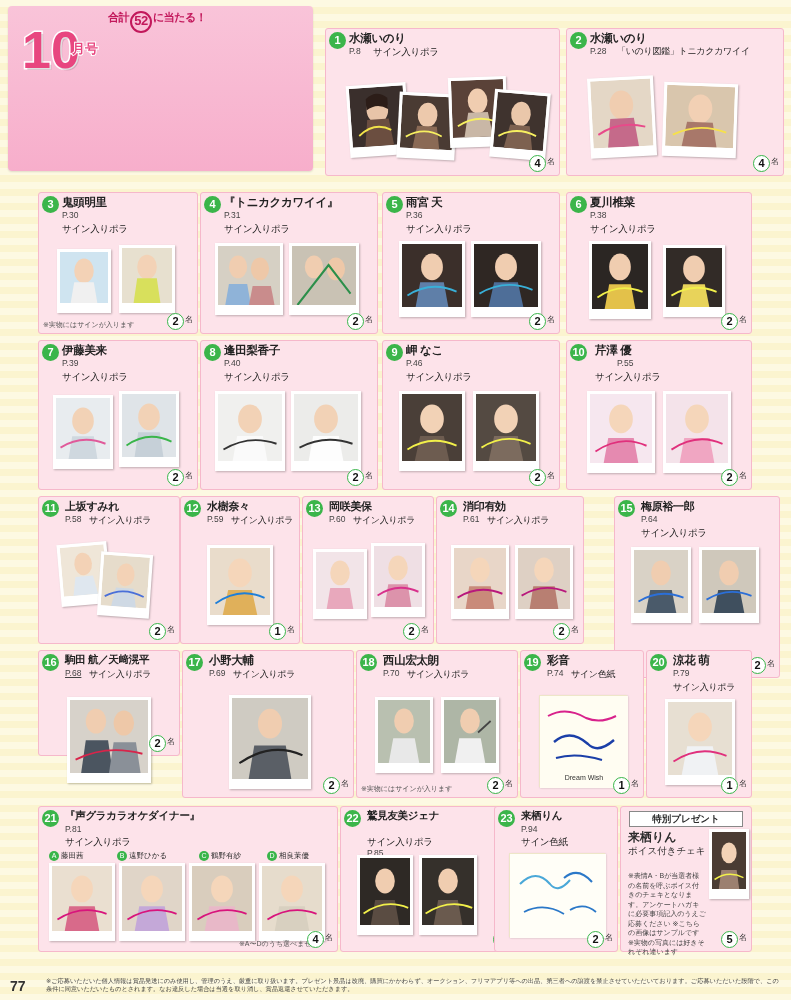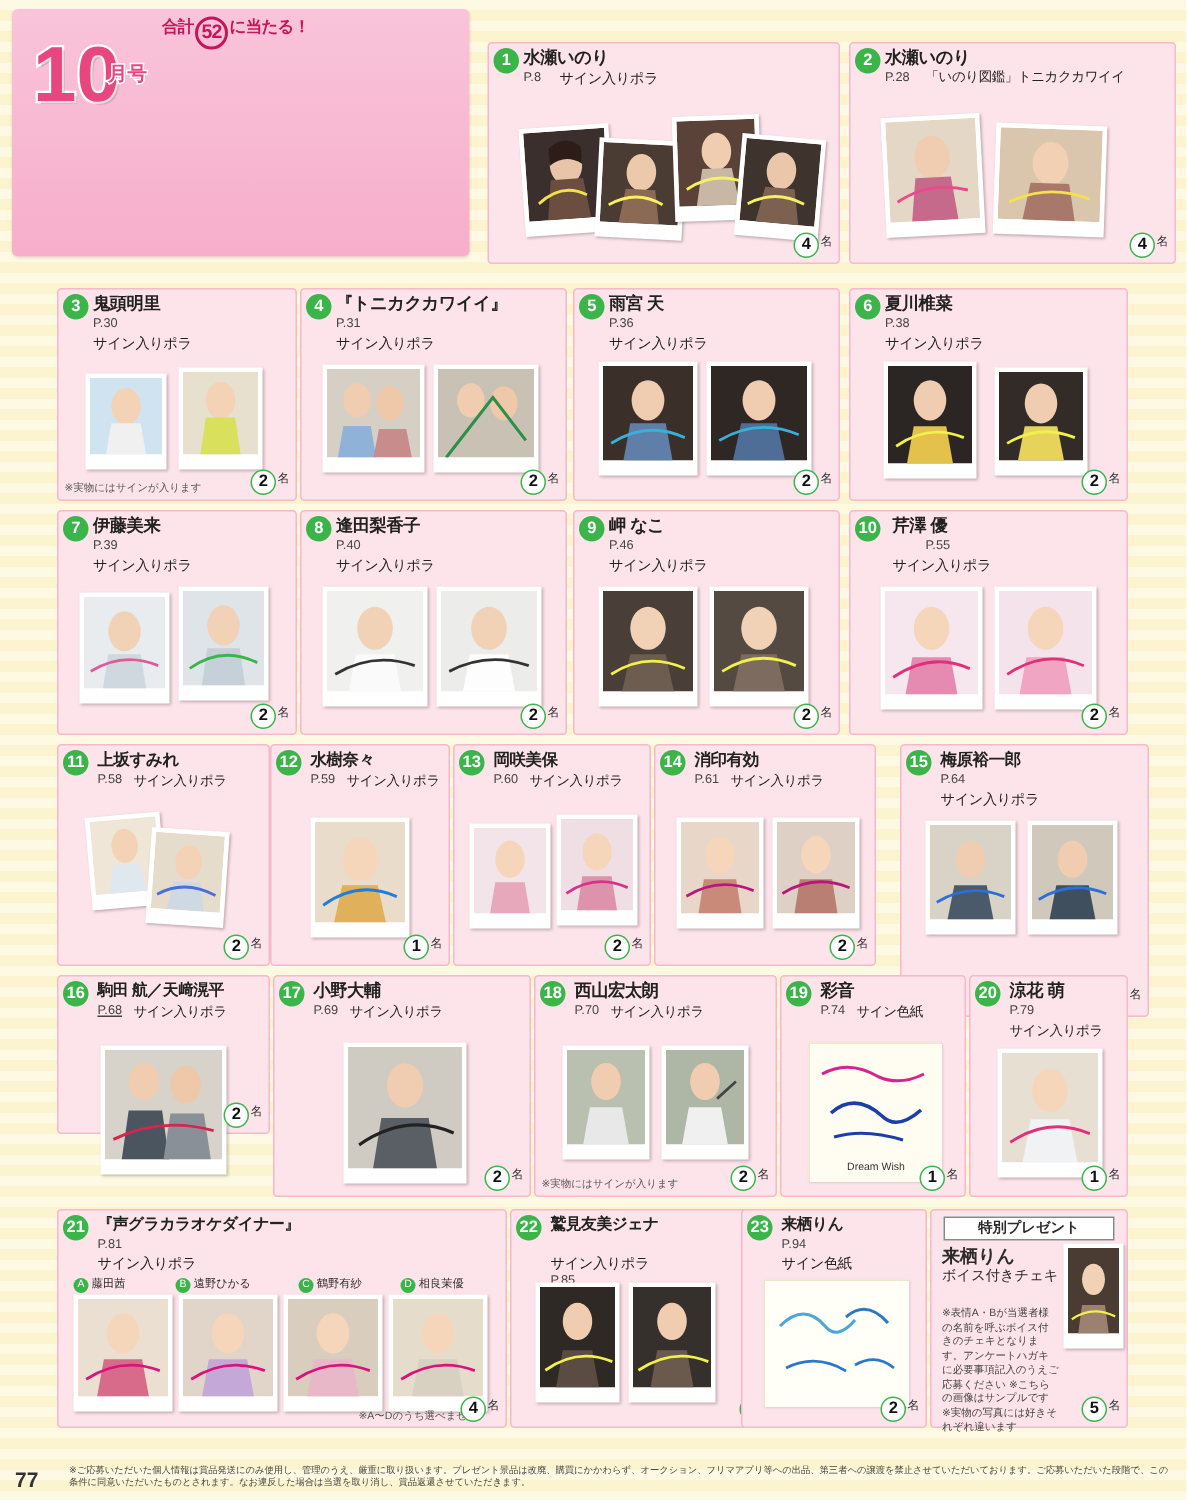--- a/index.html
+++ b/index.html
@@ -473,21 +473,21 @@
       <svg class="ph" viewBox="0 0 58 64" preserveAspectRatio="none">
           <rect width="58" height="64" fill="#ded0c4"></rect>
           <ellipse cx="29" cy="23" rx="11" ry="13" fill="#f5d6ba"></ellipse>
           <path d="M13 64 L17 40 L41 40 L45 64z" fill="#b87f72"></path>
           <path d="M4 50 q24 -14 50 -4" stroke="#b8187c" stroke-width="2" fill="none"></path>
         </svg>
     </div>
     <div class="qty"><span class="b">2</span>名</div>
   </div>
 
-  <div class="card" style="left:600px;top:496px;width:166px;height:182px;">
+  <div class="card" style="left:614px;top:496px;width:166px;height:182px;">
     <div class="num">15</div>
     <div class="nm" style="left:26px;font-size:11px;">梅原裕一郎</div>
     <div class="pg" style="left:26px;">P.64</div>
     <div class="sub" style="left:26px;top:30px;font-size:9.5px;">サイン入りポラ</div>
     <div class="polaroid" style="left:16px;top:50px;width:60px;height:76px;">
       <svg class="ph" viewBox="0 0 60 66" preserveAspectRatio="none">
           <rect width="60" height="66" fill="#d9d2c6"></rect>
           <ellipse cx="30" cy="24" rx="11" ry="13" fill="#f0cdb0"></ellipse>
           <path d="M13 66 L18 42 L42 42 L47 66z" fill="#4a5a6a"></path>
           <path d="M5 54 q24 -14 50 -4" stroke="#2b6fd8" stroke-width="2" fill="none"></path>

